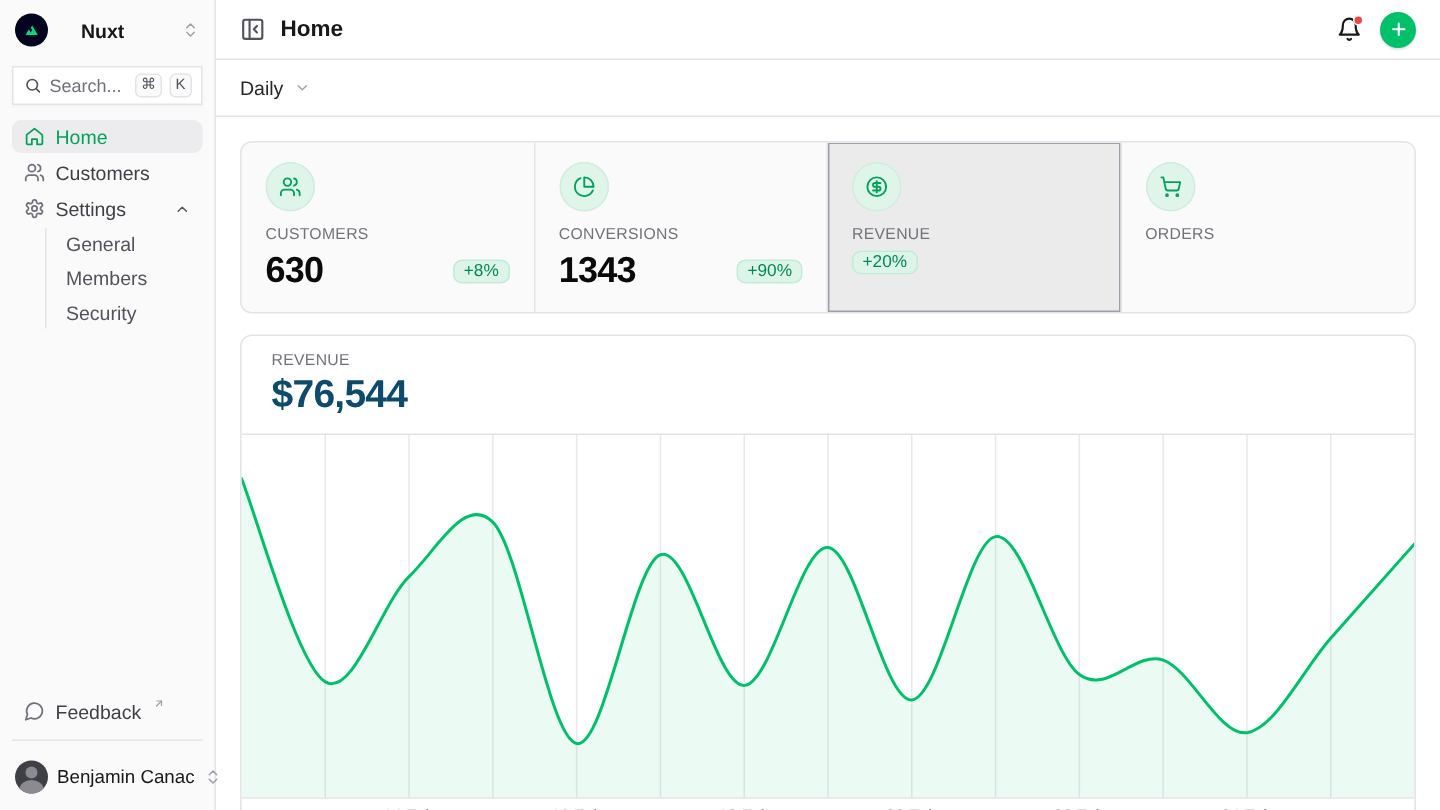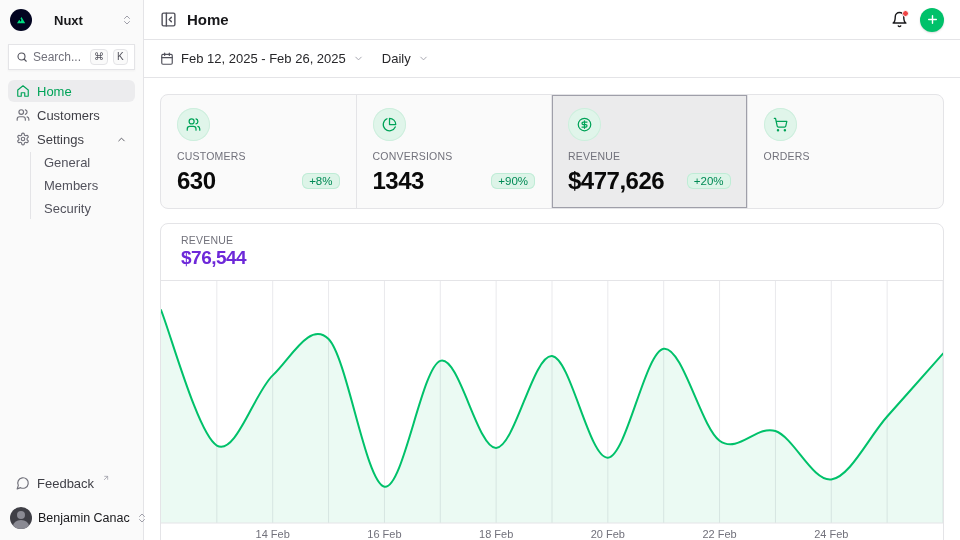--- a/index.html
+++ b/index.html
@@ -30,21 +30,21 @@
   .nav-item.active { background:#ececee; color:#00a358; font-weight:500; }
   .nav-item.active .nicon { color:#00a358; }
   .nav-item .lbl { flex:1; white-space:nowrap; }
   .count-badge { font-size:10px; color:#52525c; border:1px solid #e4e4e7;
     border-radius:4px; background:#fff; padding:0 4px; line-height:14px; }
   .sub-items { margin-left:22px; border-left:1px solid #e4e4e7; padding-left:5px;
     display:flex; flex-direction:column; gap:2px; }
   .sub-item { height:21px; display:flex; align-items:center; font-size:13px;
     color:#52525c; padding:0 8px; border-radius:6px; cursor:pointer; }
   .spacer { flex:1; }
-  .side-foot { padding:0 8px 4px 8px; display:flex; flex-direction:row; gap:2px; }
+  .side-foot { padding:0 8px 4px 8px; display:flex; flex-direction:column; gap:2px; }
   .ext-arrow { color:#9f9fa9; margin-left:1px; align-self:flex-start; margin-top:2px; }
   .side-divider { border-top:1px solid #e4e4e7; margin-top:6px; }
   .user-row { display:flex; align-items:center; gap:6px; padding:9px 10px 11px 10px; cursor:pointer; }
   .avatar { width:22px; height:22px; border-radius:50%; background:#3f3f46;
     overflow:hidden; position:relative; flex-shrink:0; }
   .avatar::before { content:""; position:absolute; left:7px; top:4px; width:8px; height:8px;
     border-radius:50%; background:#8a8a93; }
   .avatar::after { content:""; position:absolute; left:3px; top:13px; width:16px; height:12px;
     border-radius:50% 50% 0 0; background:#8a8a93; }
   .user-name { font-size:12.5px; font-weight:500; color:#18181b; flex:1; white-space:nowrap; }
@@ -85,21 +85,21 @@
   .stat-value-row { margin-top:5px; display:flex; align-items:center; gap:1px;justify-content:space-between; }
   .stat-value { font-size:24px; font-weight:700; color:#0a0a0a; letter-spacing:-0.5px; }
   .delta-badge { font-size:11.5px; font-weight:500; color:#008a55; background:#ddf4e8;
     box-shadow:inset 0 0 0 1px #bfecd6; border-radius:6px; padding:2px 7px; }
 
   
   .chart-card { margin-top:14px; border:1px solid #e4e4e7; border-radius:8px 8px 0 0;
     background:#fff; overflow:hidden; }
   .chart-head { padding:10px 20px 11px 20px; border-bottom:1px solid #e4e4e7; }
   .chart-label { font-size:10.5px; font-weight:500; color:#71717b; letter-spacing:.02em; }
-  .chart-value { font-size:19px; font-weight:700; color:#6d28d9; letter-spacing:-0.5px; margin-top:1px; }
+  .chart-value { font-size:26px; font-weight:700; color:#0c4a6e; letter-spacing:-0.5px; margin-top:1px; }
   .chart-body { height:265px; }
   svg.icon { display:block; }
 </style>
 </head>
 <body>
 
 <div class="app">
 
   <aside class="sidebar">
 
@@ -230,36 +230,20 @@
           <svg class="icon" width="13" height="13" viewBox="0 0 24 24" fill="none" stroke="#fff" stroke-width="2.6" stroke-linecap="round">
               <path d="M12 5v14"></path>
               <path d="M5 12h14"></path>
             </svg>
         </button>
       </span>
     </header>
 
     <div class="filterbar">
       <span class="filter-btn">
-        <span class="cal">
-          <svg class="icon" width="14" height="14" viewBox="0 0 24 24" fill="none" stroke="currentColor" stroke-width="2" stroke-linecap="round" stroke-linejoin="round">
-              <rect x="3" y="4" width="18" height="17" rx="2"></rect>
-              <path d="M16 2v4"></path>
-              <path d="M8 2v4"></path>
-              <path d="M3 9.5h18"></path>
-            </svg>
-        </span>
-        <span>Feb 12, 2025 - Feb 26, 2025</span>
-        <span class="chev">
-          <svg class="icon" width="11" height="11" viewBox="0 0 24 24" fill="none" stroke="currentColor" stroke-width="2" stroke-linecap="round" stroke-linejoin="round">
-              <path d="m6 9 6 6 6-6"></path>
-            </svg>
-        </span>
-      </span>
-      <span class="filter-btn">
         <span>Daily</span>
         <span class="chev">
           <svg class="icon" width="11" height="11" viewBox="0 0 24 24" fill="none" stroke="currentColor" stroke-width="2" stroke-linecap="round" stroke-linejoin="round">
               <path d="m6 9 6 6 6-6"></path>
             </svg>
         </span>
       </span>
     </div>
 
     <div class="content">
@@ -299,21 +283,20 @@
         <div class="stat-cell selected">
           <div class="stat-icon">
             <svg class="icon" width="15" height="15" viewBox="0 0 24 24" fill="none" stroke="currentColor" stroke-width="2" stroke-linecap="round" stroke-linejoin="round">
                 <circle cx="12" cy="12" r="10"></circle>
                 <path d="M16 8h-6a2 2 0 1 0 0 4h4a2 2 0 1 1 0 4H8"></path>
                 <path d="M12 18V6"></path>
               </svg>
           </div>
           <div class="stat-label">REVENUE</div>
           <div class="stat-value-row">
-            <span class="stat-value">$477,626</span>
             <span class="delta-badge">+20%</span>
           </div>
         </div>
 
         <div class="stat-cell">
           <div class="stat-icon">
             <svg class="icon" width="15" height="15" viewBox="0 0 24 24" fill="none" stroke="currentColor" stroke-width="2" stroke-linecap="round" stroke-linejoin="round">
                 <circle cx="8" cy="21" r="1"></circle>
                 <circle cx="19" cy="21" r="1"></circle>
                 <path d="M2.05 2.05h2l2.66 12.42a2 2 0 0 0 2 1.58h9.78a2 2 0 0 0 1.95-1.57l1.65-7.43H5.12"></path>

